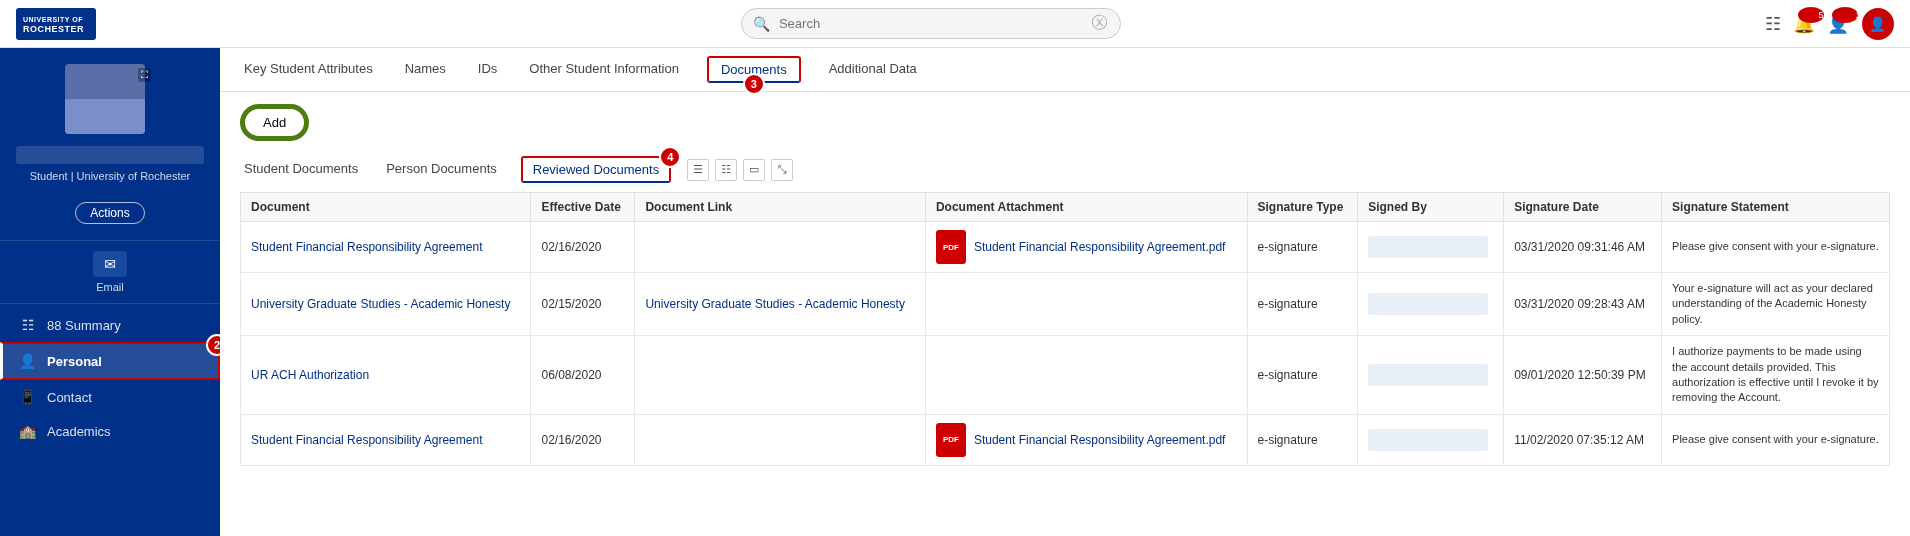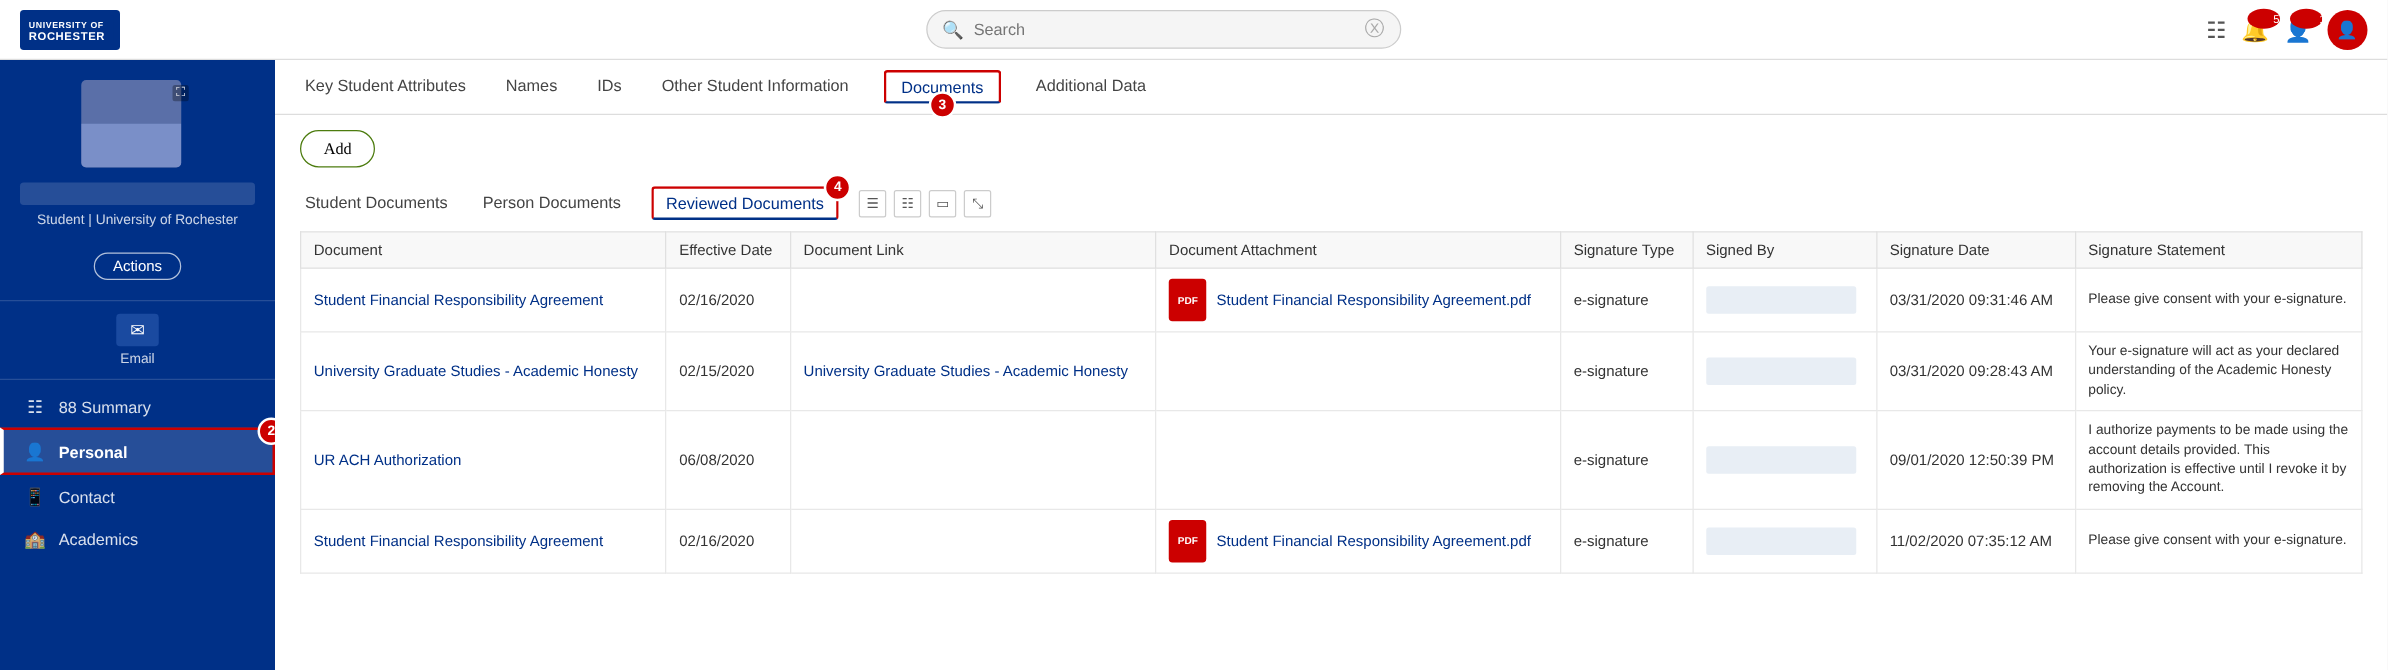--- a/index.html
+++ b/index.html
@@ -285,28 +285,27 @@
       transform: translateX(-50%);
     }
 
     
     .content-body {
       flex: 1;
       overflow-y: auto;
       padding: 12px 20px;
     }
     .add-btn {
-      border: 1px solid #4d7c0f;
+      border: 5px solid #4d7c0f;
       border-radius: 20px;
       background: white;
       padding: 6px 18px;
       font-size: 13px;
       cursor: pointer;
       margin-bottom: 14px;
-      font-family: Liberation Serif, serif;
     }
 
     
     .doc-tabs-row {
       display: flex;
       align-items: center;
       margin-bottom: 0;
       gap: 4px;
     }
     .items-count {
@@ -364,21 +363,21 @@
       width: 100%;
       border-collapse: collapse;
       font-size: 12px;
       margin-top: 8px;
     }
     .doc-table th {
       background: #f8f8f8;
       border: 1px solid #e0e0e0;
       padding: 7px 10px;
       text-align: left;
-      font-weight: 400;
+      font-weight: 700;
       color: #333;
       white-space: nowrap;
     }
     .doc-table td {
       border: 1px solid #e8e8e8;
       padding: 8px 10px;
       vertical-align: middle;
       color: #333;
     }
     .link-text {

